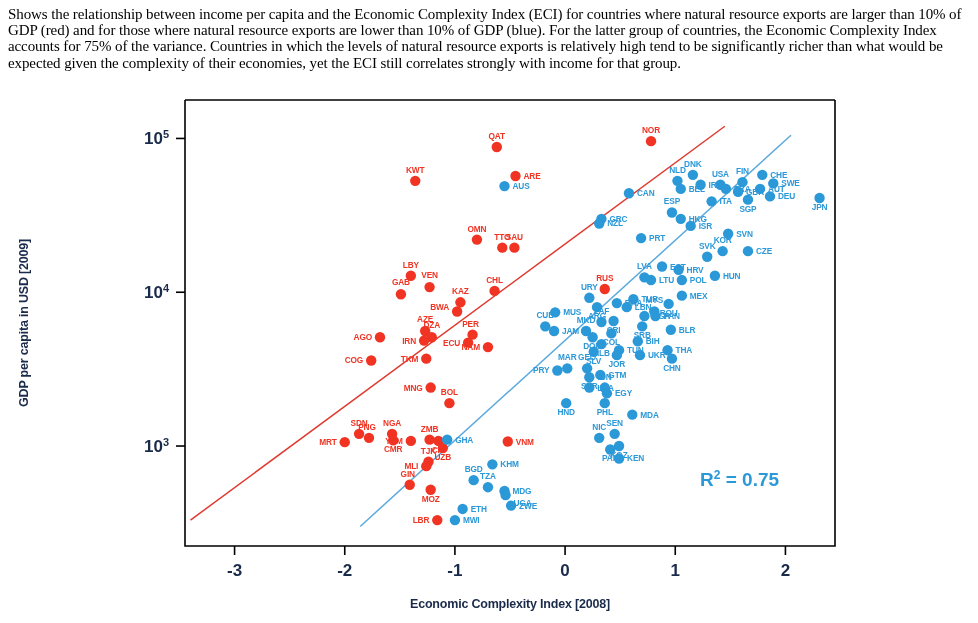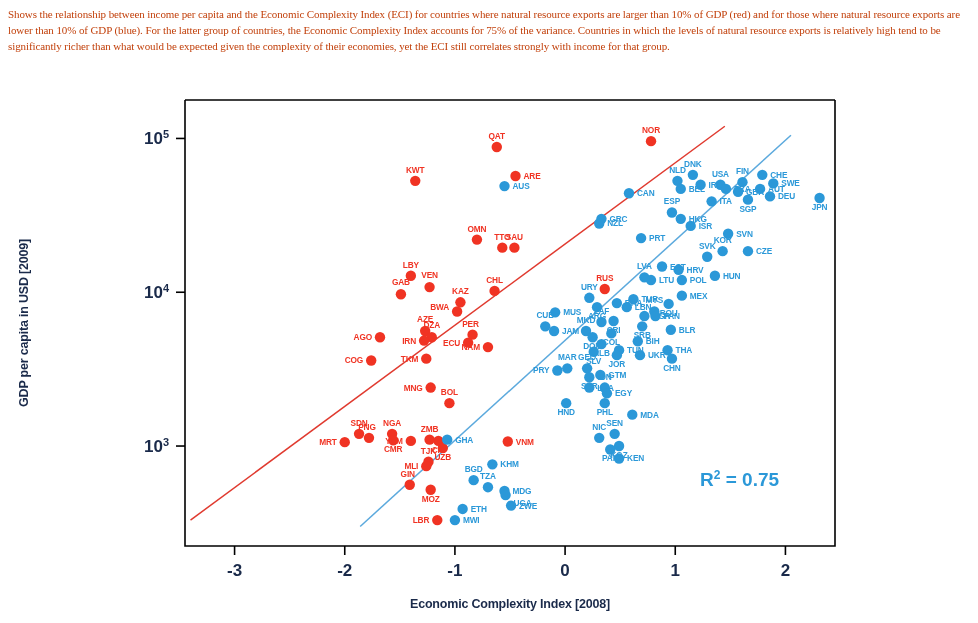--- a/index.html
+++ b/index.html
@@ -3,21 +3,21 @@
 <meta charset="utf-8">
 <style>
   html,body{margin:0;padding:0;}
   body{
     width:978px;height:623px;background:#ffffff;
     font-family:"Liberation Sans", sans-serif;
     color:#1a2a4a;overflow:hidden;
   }
   #caption{
     position:absolute;left:8px;top:6px;width:958px;
-    font-size:11px;line-height:16.2px;color:#c2410c;
+    font-size:15px;line-height:16.2px;color:#000000;
     font-family:"Liberation Serif", serif;
     letter-spacing:-0.1px;
   }
   #chart-wrap{position:absolute;left:0;top:86px;width:978px;height:537px;}
   svg{display:block;}
   .axis-line{stroke:#000;stroke-width:1.6;fill:none;}
   .tick{stroke:#000;stroke-width:1.6;}
   .ticklabel{
     font-family:"Liberation Sans", sans-serif;
     font-size:17px;font-weight:700;fill:#1a2a4a;

